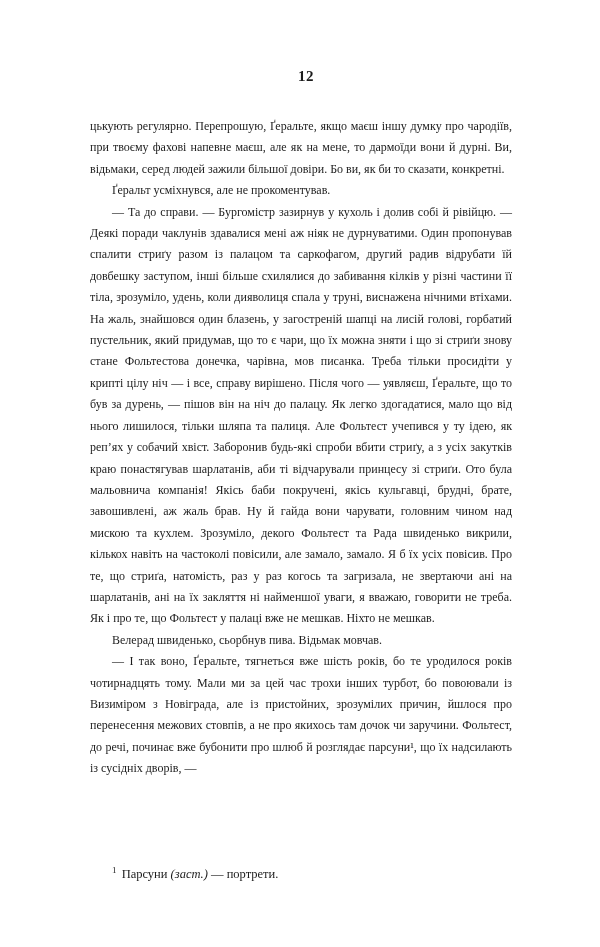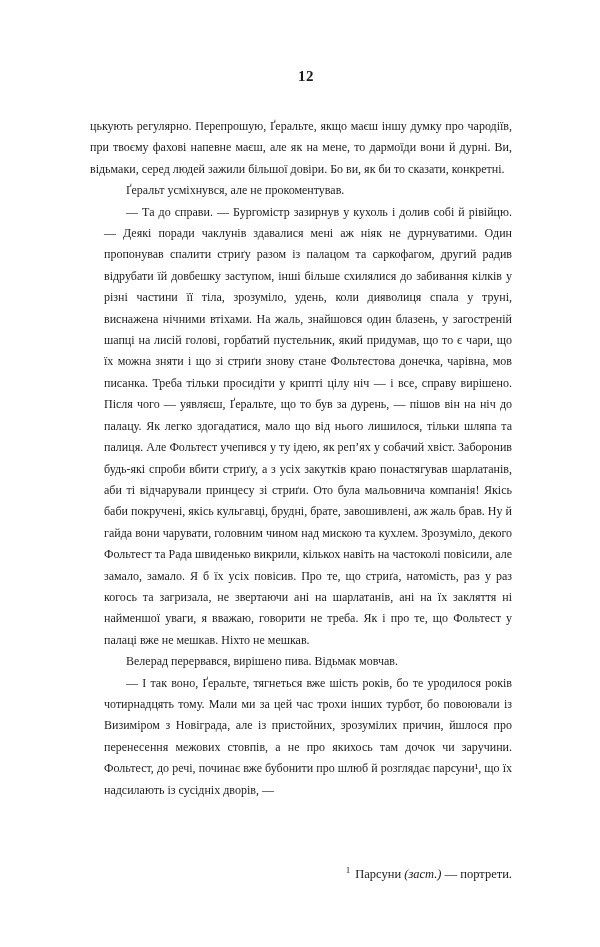--- a/index.html
+++ b/index.html
@@ -36,30 +36,29 @@
     line-height: 21.4px;
     text-align: justify;
     text-justify: inter-word;
   }
   .body-text p {
     margin: 0;
     padding: 0;
   }
   .body-text p.indent {
     text-indent: 22px;
-    margin-left: 14px;
   }
   .footnote {
     position: absolute;
     top: 866px;
     left: 90px;
     width: 422px;
     font-size: 12.5px;
     line-height: 17px;
-    text-align: right;
+    text-align: left;
   }
   .footnote-line {
     padding-left: 22px;
   }
   .footnote sup {
     font-size: 9px;
     line-height: 0;
     vertical-align: super;
     margin-right: 2px;
   }
@@ -71,21 +70,21 @@
 <body>
 
 <div class="book-page">
 
   <div class="page-number">12</div>
 
   <div class="body-text">
     <p>цькують регулярно. Перепрошую, Ґеральте, якщо маєш іншу думку про чародіїв, при твоєму фахові напевне маєш, але як на мене, то дармоїди вони й дурні. Ви, відьмаки, серед людей зажили більшої довіри. Бо ви, як би то сказати, конкретні.</p>
     <p class="indent">Ґеральт усміхнувся, але не прокоментував.</p>
     <p class="indent">— Та до справи. — Бургомістр зазирнув у кухоль і долив собі й рівійцю. — Деякі поради чаклунів здавалися мені аж ніяк не дурнуватими. Один пропонував спалити стриґу разом із палацом та саркофагом, другий радив відрубати їй довбешку заступом, інші більше схилялися до забивання кілків у різні частини її тіла, зрозуміло, удень, коли дияволиця спала у труні, виснажена нічними втіхами. На жаль, знайшовся один блазень, у загостреній шапці на лисій голові, горбатий пустельник, який придумав, що то є чари, що їх можна зняти і що зі стриґи знову стане Фольтестова донечка, чарівна, мов писанка. Треба тільки просидіти у крипті цілу ніч — і все, справу вирішено. Після чого — уявляєш, Ґеральте, що то був за дурень, — пішов він на ніч до палацу. Як легко здогадатися, мало що від нього лишилося, тільки шляпа та палиця. Але Фольтест учепився у ту ідею, як реп’ях у собачий хвіст. Заборонив будь-які спроби вбити стриґу, а з усіх закутків краю понастягував шарлатанів, аби ті відчарували принцесу зі стриґи. Ото була мальовнича компанія! Якісь баби покручені, якісь кульгавці, брудні, брате, завошивлені, аж жаль брав. Ну й гайда вони чарувати, головним чином над мискою та кухлем. Зрозуміло, декого Фольтест та Рада швиденько викрили, кількох навіть на частоколі повісили, але замало, замало. Я б їх усіх повісив. Про те, що стриґа, натомість, раз у раз когось та загризала, не звертаючи ані на шарлатанів, ані на їх закляття ні найменшої уваги, я вважаю, говорити не треба. Як і про те, що Фольтест у палаці вже не мешкав. Ніхто не мешкав.</p>
-    <p class="indent">Велерад перервався, вирішено пива. Відьмак мовчав.</p>
+    <p class="indent">Велерад швиденько, сьорбнув пива. Відьмак мовчав.</p>
     <p class="indent">— І так воно, Ґеральте, тягнеться вже шість років, бо те уродилося років чотирнадцять тому. Мали ми за цей час трохи інших турбот, бо повоювали із Визиміром з Новіграда, але із пристойних, зрозумілих причин, йшлося про перенесення межових стовпів, а не про якихось там дочок чи заручини. Фольтест, до речі, починає вже бубонити про шлюб й розглядає парсуни¹, що їх надсилають із сусідніх дворів, —</p>
   </div>
 
   <div class="footnote">
     <div class="footnote-line">
       <sup>1</sup>
       <span>Парсуни</span>
       <i>(заст.)</i>
       <span>— портрети.</span>
     </div>

